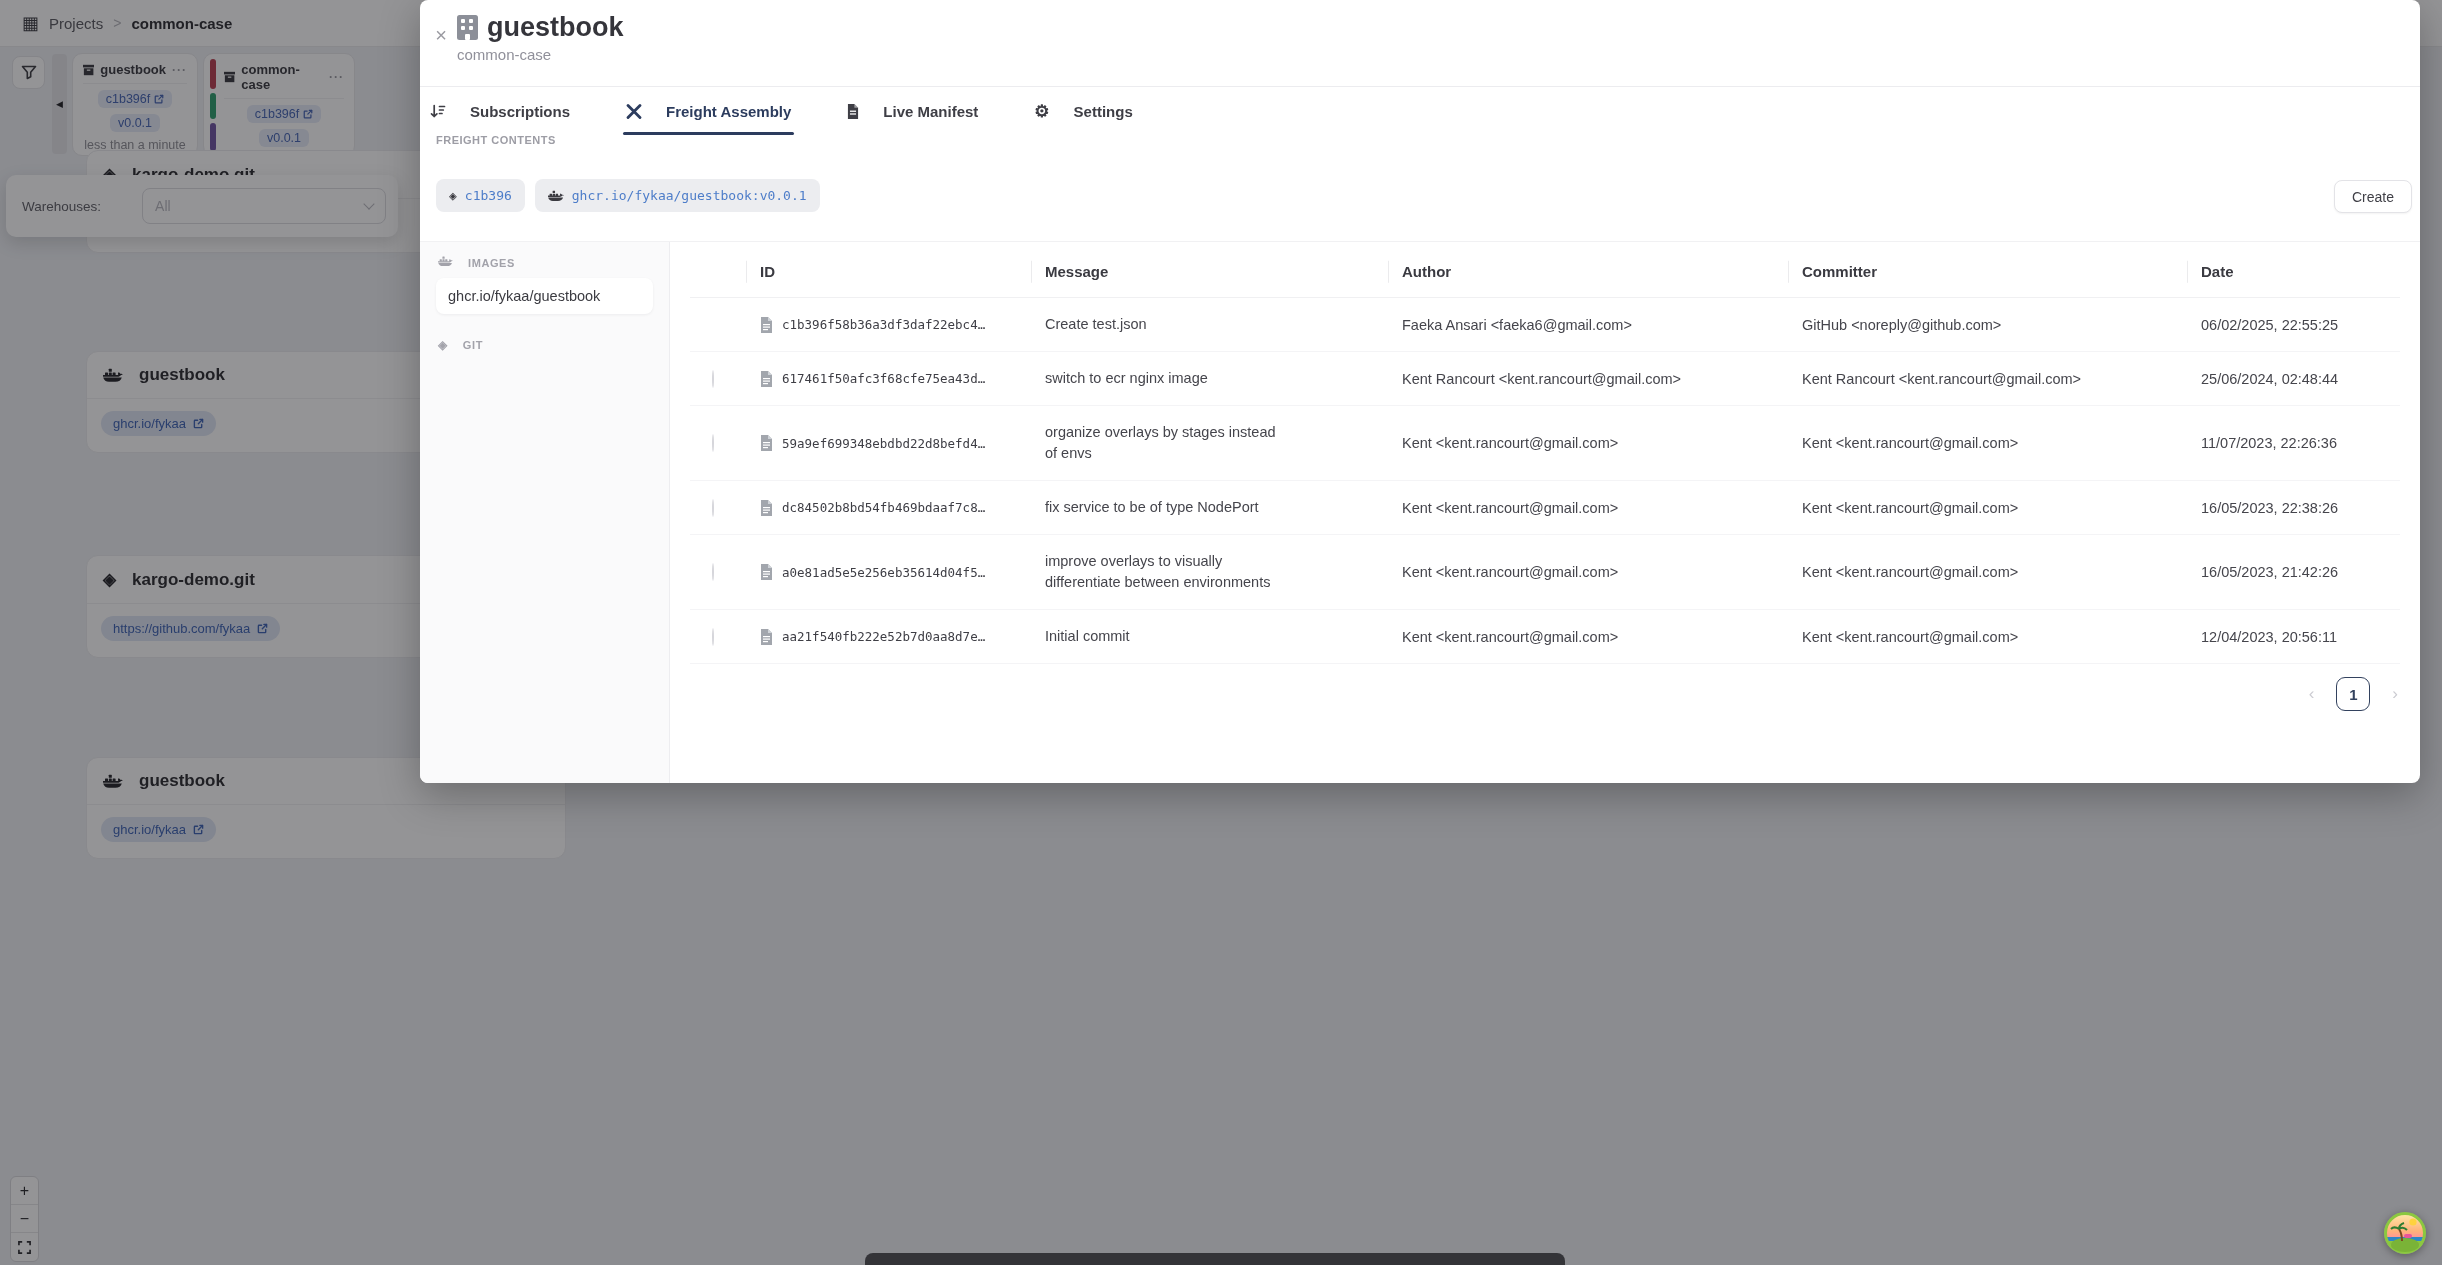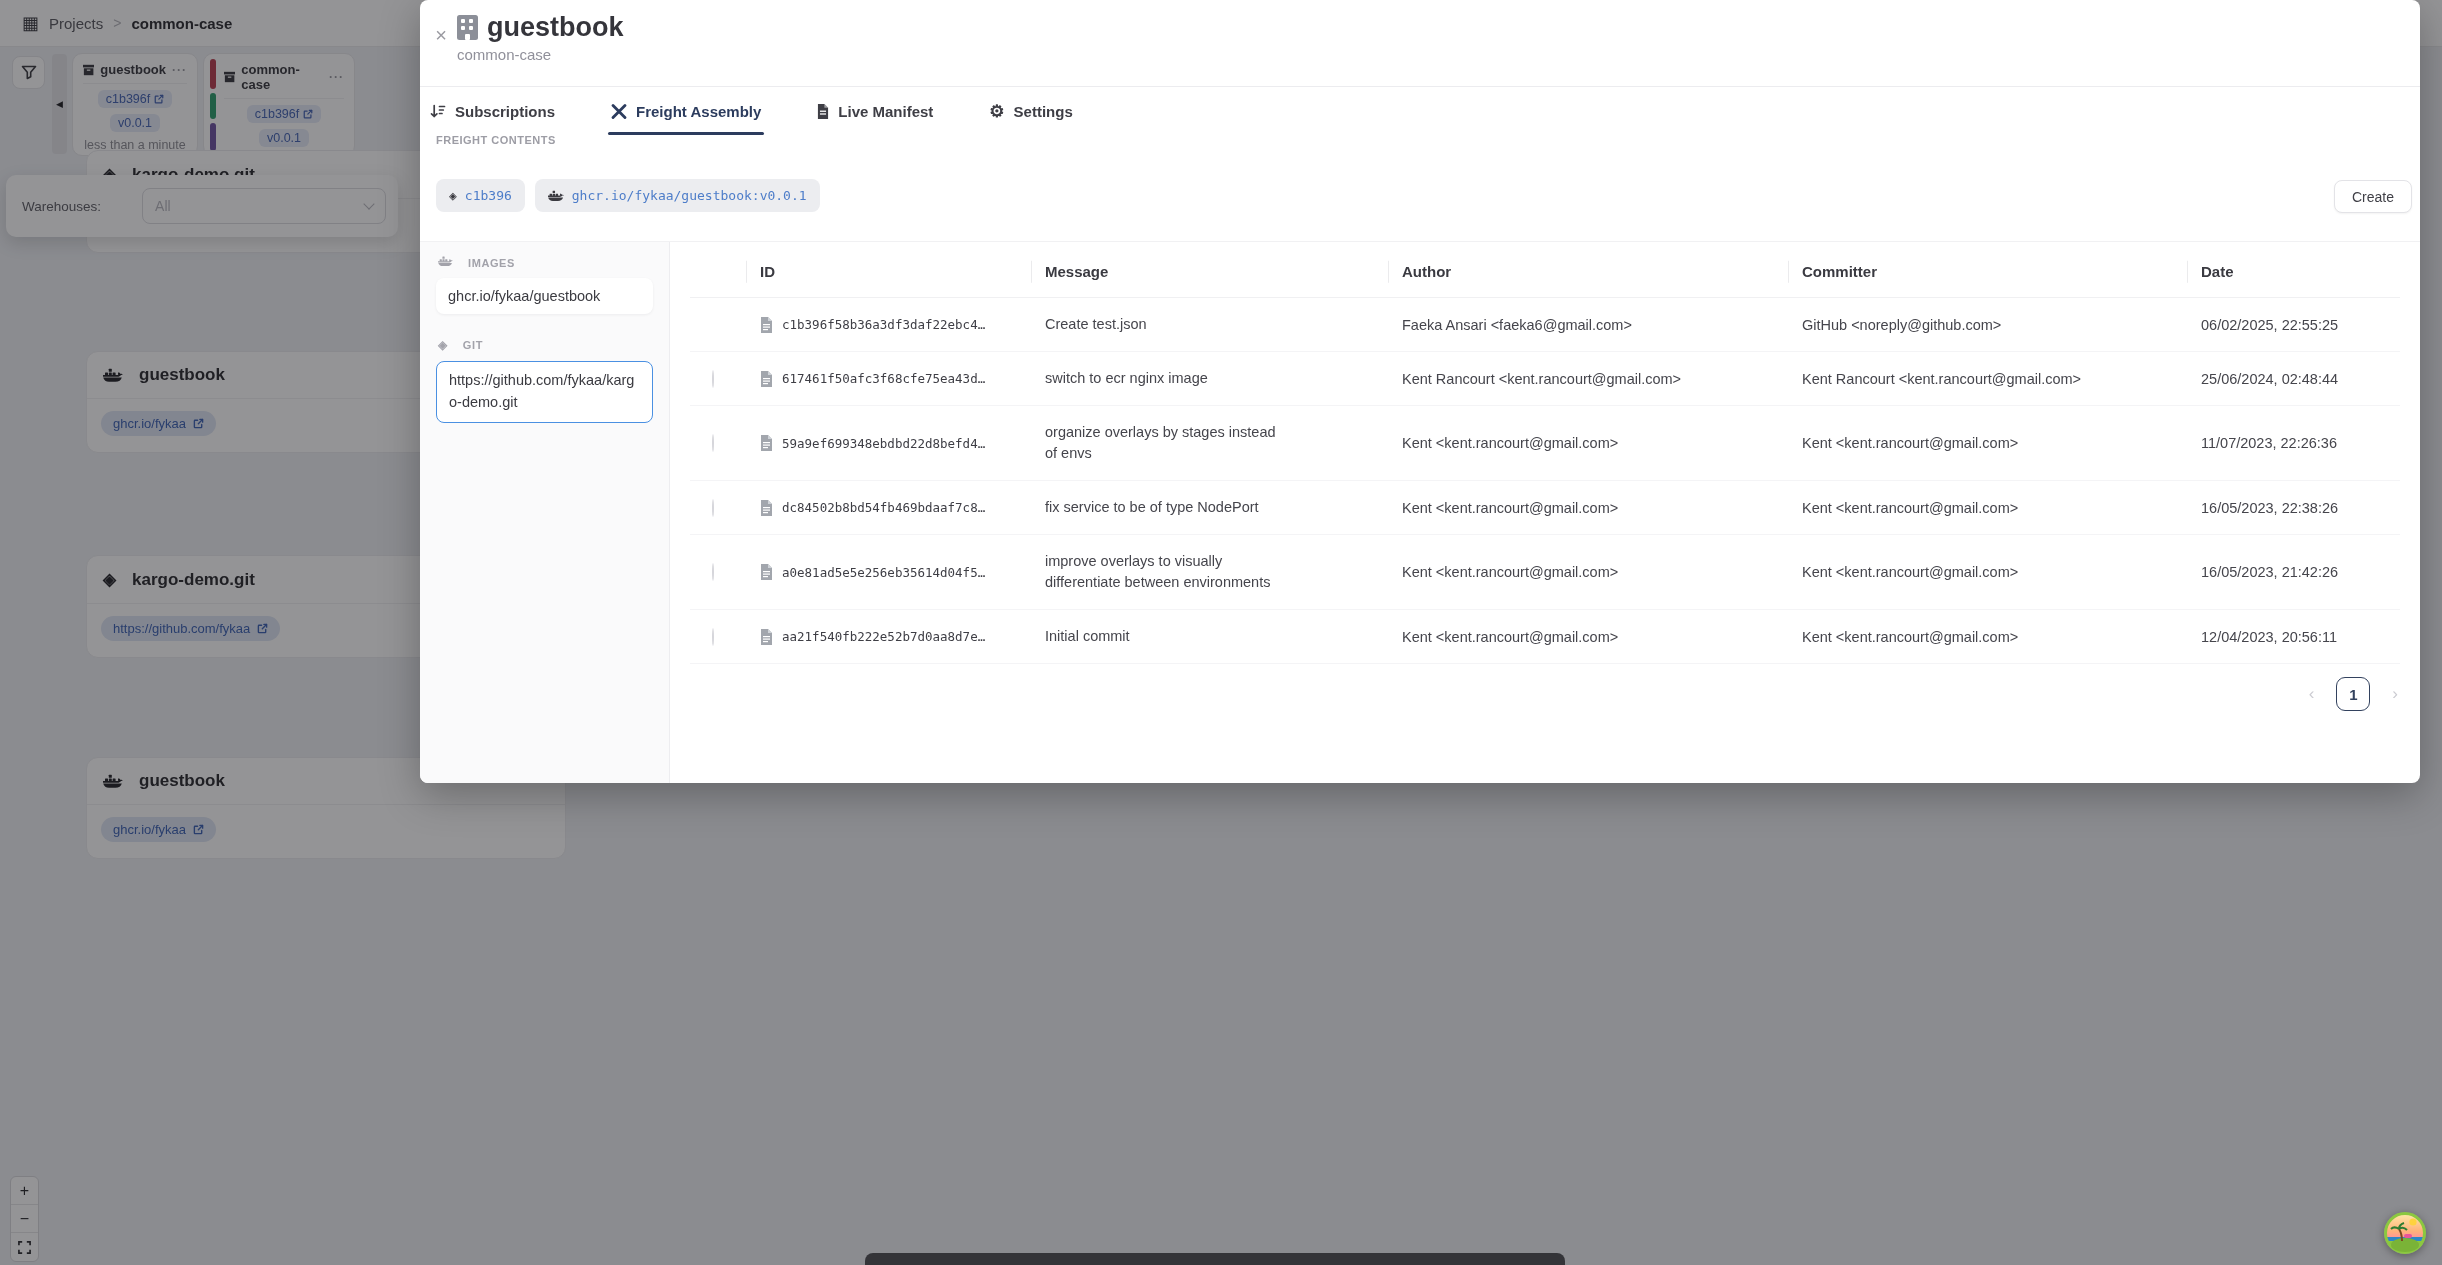--- a/index.html
+++ b/index.html
@@ -67,21 +67,21 @@
          z-index:10;box-shadow:0 12px 40px rgba(0,0,0,.28);}
   .close-btn{position:absolute;left:8px;top:22px;width:26px;height:26px;font-size:20px;color:#9a9aa1;
              background:none;border:none;display:grid;place-items:center;font-family:inherit;}
   .m-head{position:absolute;left:37px;top:13px;display:flex;flex-direction:column;}
   .m-title-row{display:flex;align-items:center;gap:9px;}
   .m-title{font-size:27px;font-weight:700;color:#35353b;line-height:1.1;margin:0;}
   .m-sub{font-size:15px;color:#90909a;margin-top:3px;}
   .m-divider{position:absolute;top:86px;left:0;right:0;height:1px;background:#ececef;}
 
   .tabs{position:absolute;top:87px;left:10px;display:flex;gap:56px;height:48px;align-items:center;}
-  .tab{display:flex;align-items:center;gap:9px;font-size:15px;font-weight:600;color:#3e3e45;position:relative;height:100%;}
+  .tab{display:flex;align-items:center;gap:24px;font-size:15px;font-weight:600;color:#3e3e45;position:relative;height:100%;}
   .tab .ticon{display:grid;place-items:center;color:#3e3e45;}
   .tab.active{color:#2c3c5e;}
   .tab.active .ticon{color:#2c3c5e;}
   .tab.active::after{content:'';position:absolute;left:-3px;right:-3px;bottom:0;height:3px;background:#2c3c5e;border-radius:2px;}
   .gear-glyph{font-size:17px;line-height:1;}
 
   .section-label{position:absolute;top:134px;left:16px;font-size:11px;font-weight:700;letter-spacing:.5px;color:#9d9da5;}
   .chip-row{position:absolute;top:179px;left:16px;display:flex;gap:10px;}
   .chip{display:flex;align-items:center;gap:8px;height:33px;padding:0 13px;background:#ecedf0;border-radius:8px;
         font-family:"DejaVu Sans Mono",monospace;font-size:13px;color:#4d7dc9;}
@@ -394,21 +394,20 @@
         <span>IMAGES</span>
       </div>
       <div class="side-value">ghcr.io/fykaa/guestbook</div>
 
       <div class="gap22"></div>
 
       <div class="side-label">
         <span class="li side-git-glyph">◈</span>
         <span>GIT</span>
       </div>
-      <div class="side-value git">https://github.com/fykaa/kargo-demo.git</div>
     </aside>
 
     <section class="table-wrap">
       <table>
         <colgroup>
             <col style="width:56px">
             <col style="width:285px">
             <col style="width:357px">
             <col style="width:400px">
             <col style="width:399px">

